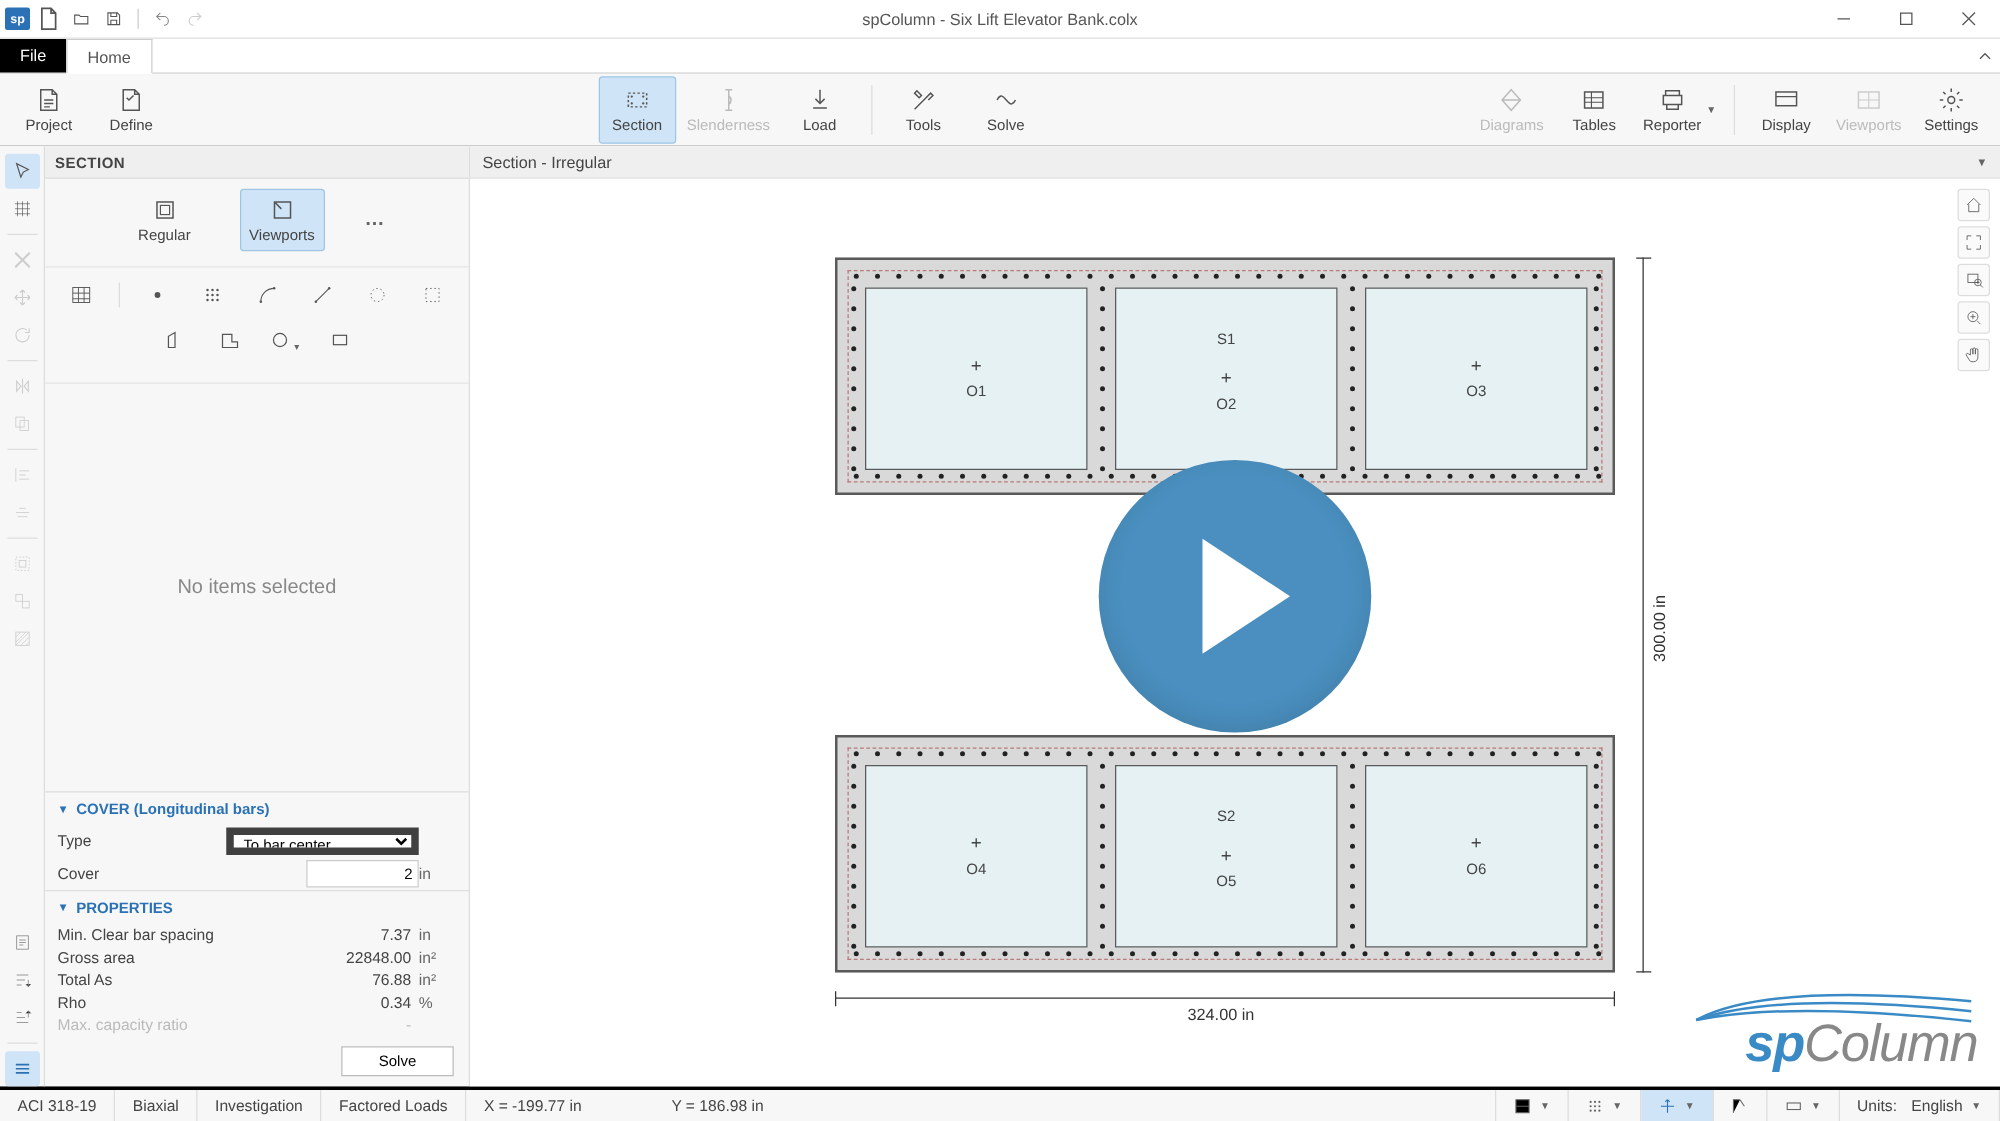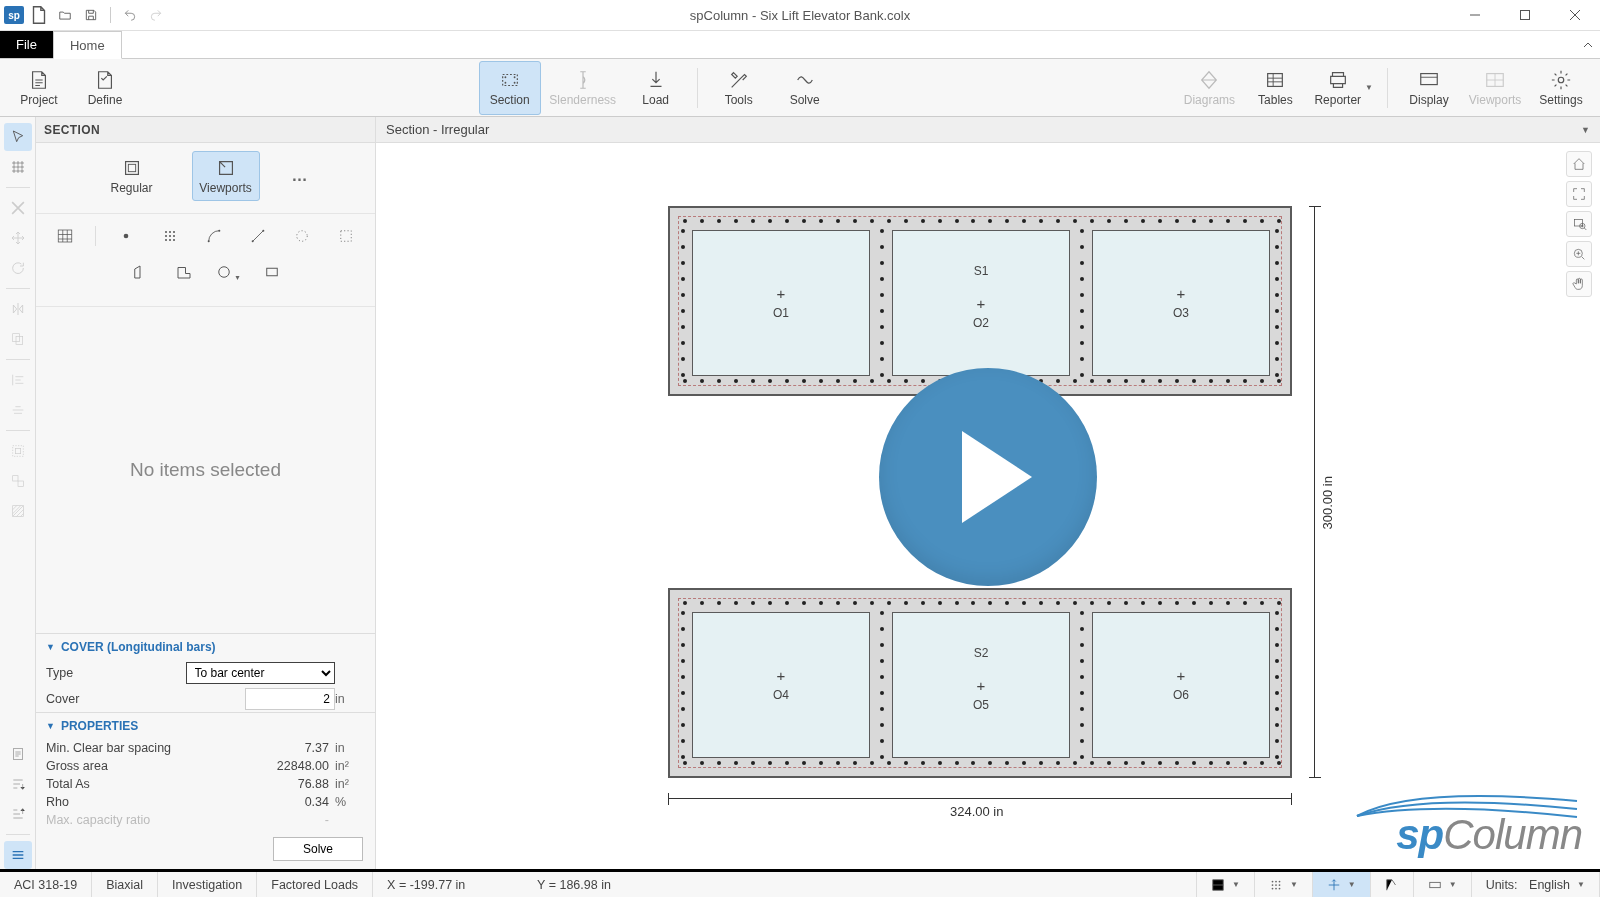--- a/index.html
+++ b/index.html
@@ -49,31 +49,31 @@
 .sidepanel { width: 340px; background: #f7f7f7; border-right: 1px solid #ddd; display: flex; flex-direction: column; }
 .sp-header { height: 26px; display: flex; align-items: center; padding: 0 8px; font-size: 12px; font-weight: 600; color: #444; background: #efefef; border-bottom: 1px solid #ddd; letter-spacing: .4px; }
 .sp-modes { display: flex; align-items: center; justify-content: center; gap: 26px; padding: 8px 0 12px; border-bottom: 1px solid #e5e5e5; }
 .mode-btn { width: 68px; height: 50px; display: flex; flex-direction: column; align-items: center; justify-content: center; gap: 2px; font-size: 12px; color: #444; cursor: pointer; border-radius: 3px; }
 .mode-btn.active { background: #cfe4f7; border: 1px solid #9ec5e6; }
 .mode-more { width: 28px; display: flex; align-items: center; justify-content: center; color: #666; cursor: pointer; font-size: 16px; font-weight: bold; }
 .sp-toolbar { padding: 10px 12px; border-bottom: 1px solid #e5e5e5; }
 .sp-tool-row { display: flex; gap: 16px; align-items: center; margin-bottom: 12px; justify-content: center; }
 .sp-tool { width: 28px; height: 24px; display: flex; align-items: center; justify-content: center; cursor: pointer; color: #555; }
 .sp-tool-sep { width: 1px; height: 20px; background: #ddd; }
-.sp-body { flex: 1; display: flex; align-items: center; justify-content: center; color: #888; font-size: 19px; }
+.sp-body { flex: 1; display: flex; align-items: center; justify-content: center; color: #888; font-size: 16px; }
 
 .sp-section { border-top: 1px solid #ddd; }
 .sp-section-h { display: flex; align-items: center; gap: 6px; padding: 6px 10px; font-size: 12px; font-weight: 600; color: #2a72b5; cursor: pointer; }
 .sp-section-h .chev { font-size: 9px; }
 .prop-row { display: flex; align-items: center; padding: 2px 10px; font-size: 12.5px; color: #444; }
 .prop-row .k { flex: 1; }
 .prop-row .v { width: 90px; text-align: right; padding-right: 6px; }
 .prop-row .u { width: 30px; color: #666; }
 .prop-row.disabled { color: #bbb; }
-.prop-select { flex: 1; height: 22px; border: 1px solid #404040; background: #fff; font-size: 12px; padding: 0 4px; }
+.prop-select { flex: 1; height: 22px; border: 6px solid #404040; background: #fff; font-size: 12px; padding: 0 4px; }
 .prop-input { width: 90px; height: 22px; border: 1px solid #ccc; background: #fff; text-align: right; padding: 0 4px; font-size: 12px; }
 .solve-btn { display: block; margin: 8px 12px 8px auto; width: 90px; height: 24px; border: 1px solid #bbb; background: #fff; font-size: 12px; cursor: pointer; }
 
 
 .canvas-wrap { flex: 1; display: flex; flex-direction: column; background: #fff; position: relative; }
 .canvas-header { height: 26px; background: #efefef; border-bottom: 1px solid #ddd; display: flex; align-items: center; padding: 0 10px; font-size: 13px; color: #444; }
 .canvas-header .menu-caret { margin-left: auto; color: #666; cursor: pointer; font-size: 9px; }
 .canvas { flex: 1; position: relative; background: #fff; overflow: hidden; }
 
 

